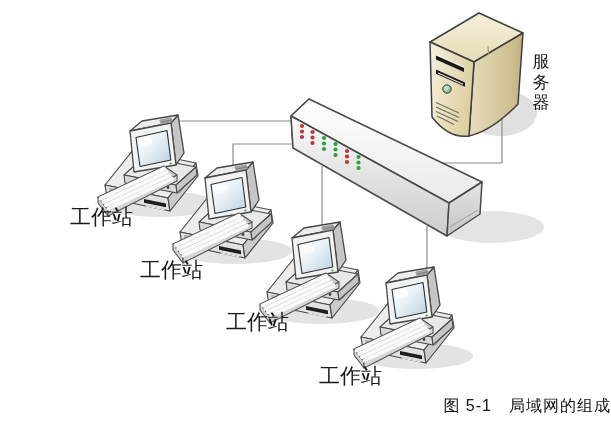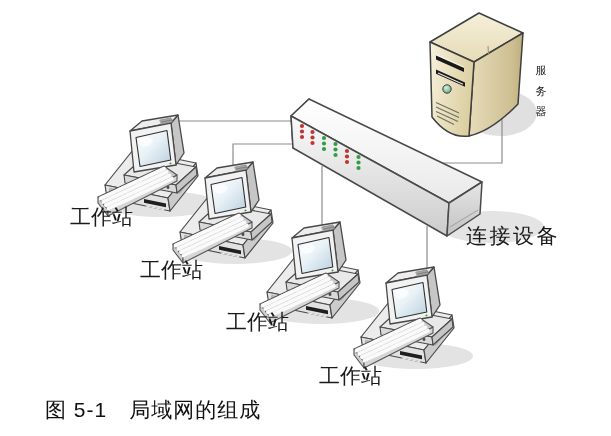--- a/index.html
+++ b/index.html
@@ -6,24 +6,24 @@
   body{width:611px;height:436px;position:relative;overflow:hidden;
        font-family:"Liberation Sans","DejaVu Sans",sans-serif;}
   .stage{position:absolute;left:0;top:0;width:611px;height:436px;}
   svg{position:absolute;left:0;top:0;}
   .lbl{position:absolute;color:#1a1a1a;font-size:21px;line-height:18px;white-space:nowrap;}
   .lbl-ws1{left:70px;top:208px;}
   .lbl-ws2{left:140px;top:261px;}
   .lbl-ws3{left:226px;top:313px;}
   .lbl-ws4{left:319px;top:367px;}
   .lbl-switch{left:466px;top:227px;letter-spacing:2.5px;}
-  .lbl-server{left:531px;top:60px;width:20px;font-size:11px;line-height:20.5px;
+  .lbl-server{left:531px;top:52px;width:20px;font-size:17px;line-height:20.5px;
               word-break:break-all;text-align:center;white-space:normal;}
-  .caption{position:absolute;left:45px;top:396px;width:566px;text-align:left;
-           color:#111;font-size:21px;letter-spacing:1px;}
+  .caption{position:absolute;left:45px;top:396px;width:566px;text-align:right;
+           color:#111;font-size:16px;letter-spacing:1px;}
 </style>
 </head>
 <body>
 
 <div class="stage">
 <svg width="611" height="436" viewBox="0 0 611 436">
   <defs>
     <linearGradient id="gScreen" x1="0" y1="0" x2="1" y2="1">
       <stop offset="0" stop-color="#ffffff"></stop>
       <stop offset="0.45" stop-color="#e9f2f7"></stop>
@@ -169,16 +169,15 @@
   <use href="#ws" transform="translate(98,111)"></use>
   <use href="#ws" transform="translate(173,158)"></use>
   <use href="#ws" transform="translate(260,218)"></use>
   <use href="#ws" transform="translate(354,263)"></use>
 </svg>
 
 <div class="lbl lbl-ws1">工作站</div>
 <div class="lbl lbl-ws2">工作站</div>
 <div class="lbl lbl-ws3">工作站</div>
 <div class="lbl lbl-ws4">工作站</div>
-<div class="lbl lbl-switch">连接设备</div>
 <div class="lbl lbl-server">服务器</div>
 <div class="caption">图 5-1　局域网的组成</div>
 </div>
 
 </body></html>

